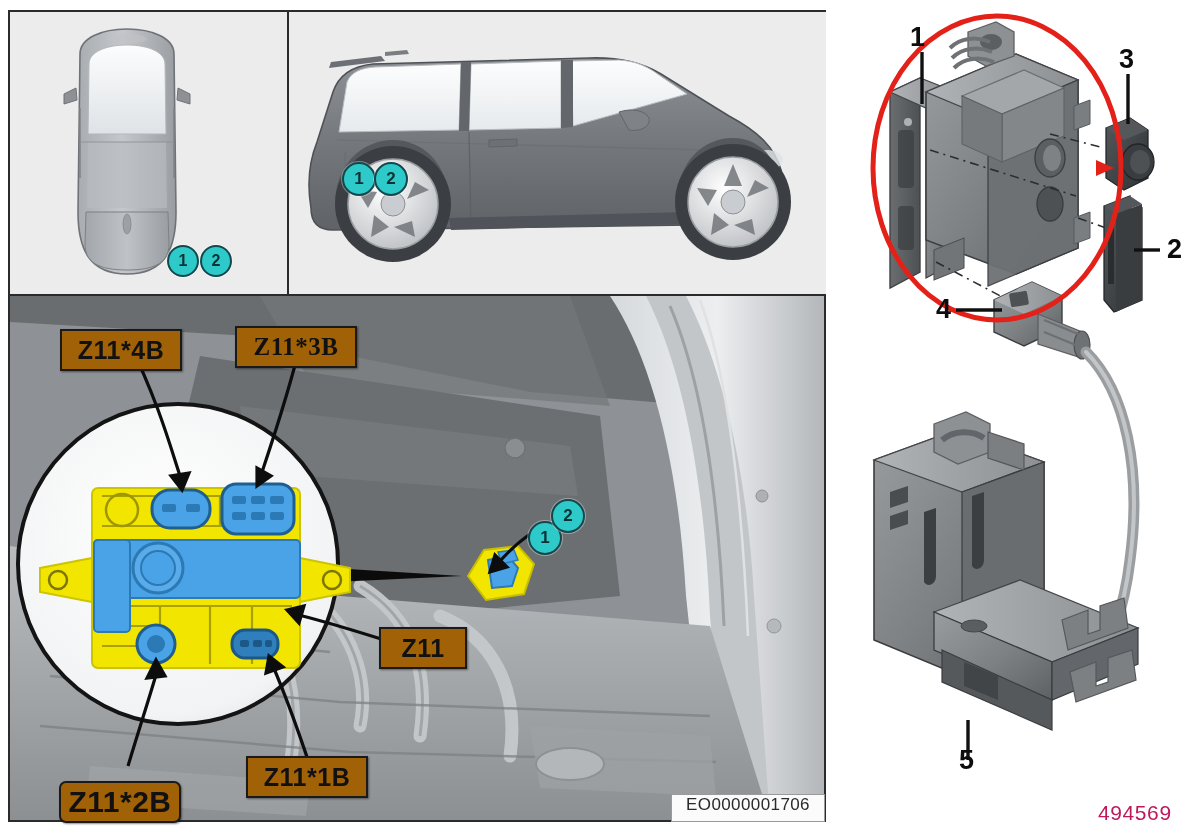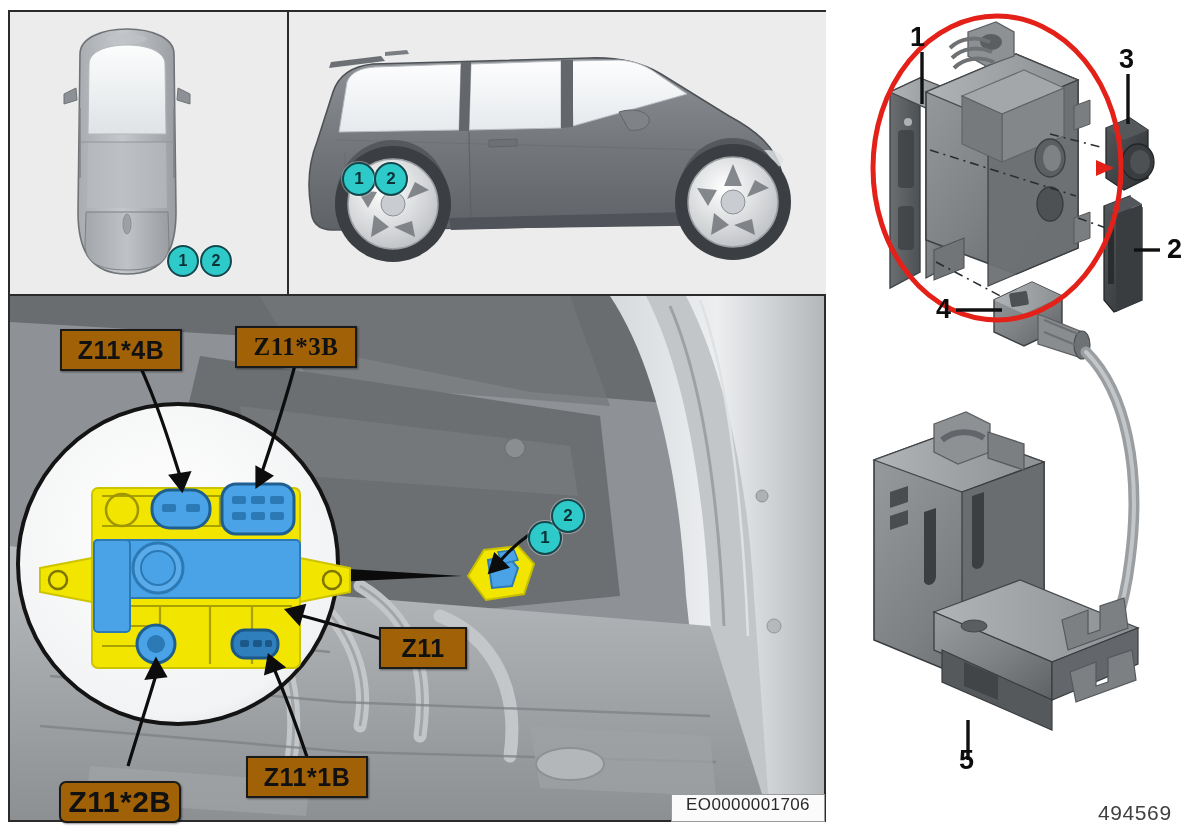--- a/index.html
+++ b/index.html
@@ -33,21 +33,21 @@
   
   .plate{position:absolute;background:#a16207;border:2px solid #1a1a1a;
          color:#111;font-weight:bold;letter-spacing:.5px;
          display:flex;align-items:center;justify-content:center;
          box-shadow:1px 1px 2px rgba(0,0,0,.45);}
 
   .partno{position:absolute;background:#fbfbfb;border:1px solid #9a9a9a;
           color:#2a2a2a;display:flex;align-items:flex-start;justify-content:center;
           letter-spacing:.4px;}
 
-  .figno{position:absolute;color:#404040;font-size:21px;letter-spacing:.6px;}
+  .figno{position:absolute;color:#be185d;font-size:21px;letter-spacing:.6px;}
 
   .calloutnum{position:absolute;color:#0d0d0d;font-weight:bold;
               font-family:"Liberation Sans",sans-serif;}
 </style>
 </head>
 <body>
 
 <div id="stage">
 
   <div class="leftwrap">

